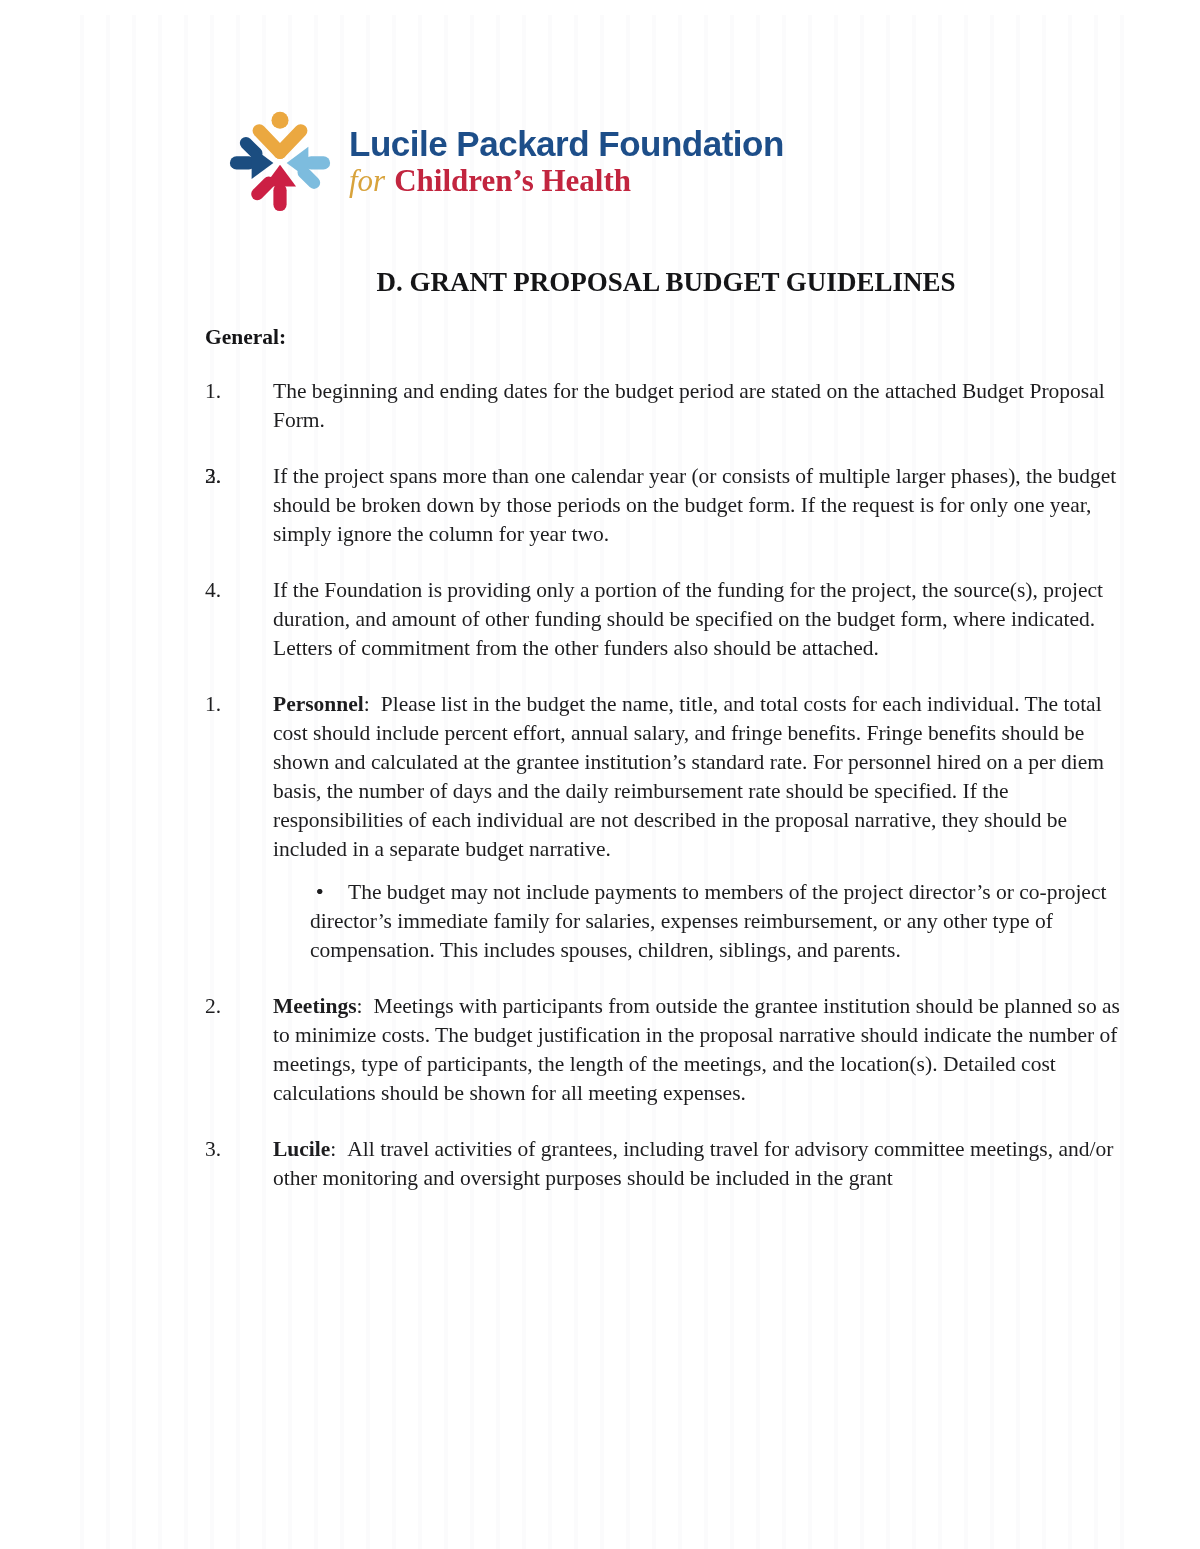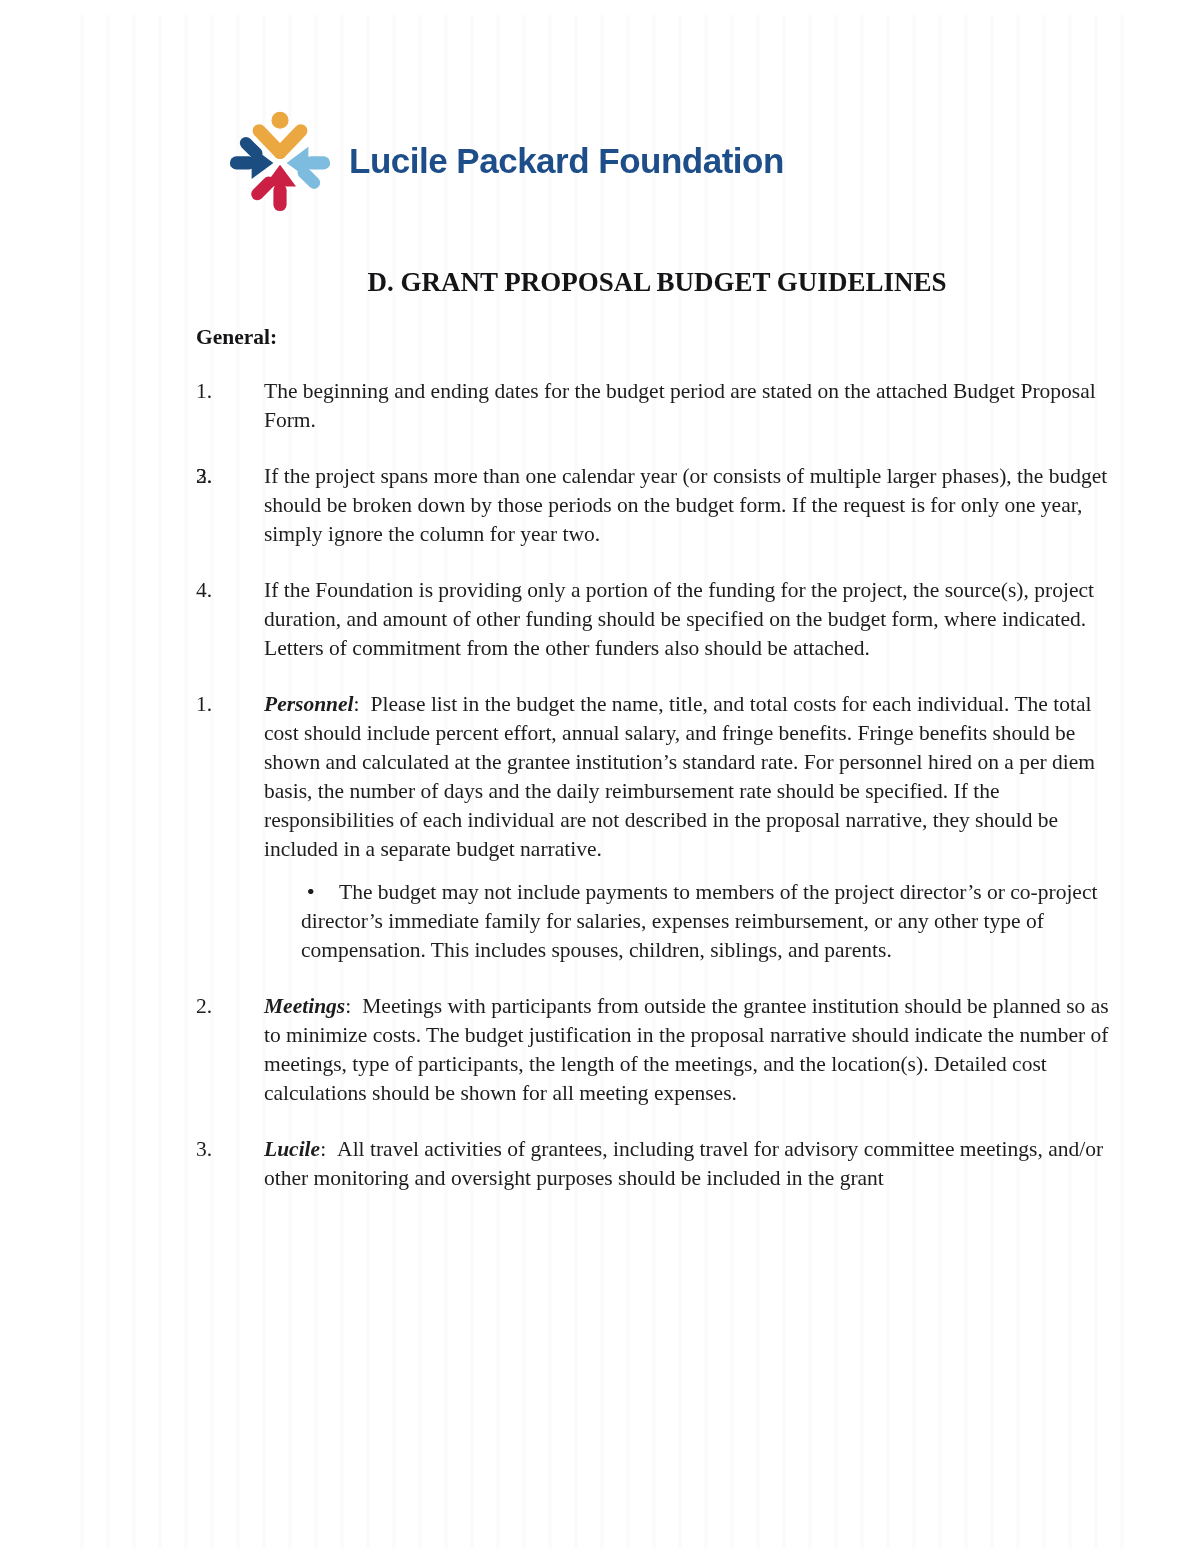--- a/index.html
+++ b/index.html
@@ -19,40 +19,40 @@
   .logo-text{display:flex;flex-direction:column;}
   .logo-line1{
     font-family:"Liberation Sans",sans-serif;
     font-weight:bold;font-size:35px;line-height:38px;
     color:#1d4e89;letter-spacing:-0.5px;
   }
   .logo-line2{font-size:31px;line-height:34px;margin-top:1px;}
   .logo-for{font-style:italic;color:#d8a33c;margin-right:9px;font-weight:normal;}
   .logo-rest{font-weight:bold;color:#c2253f;}
   
-  .content{position:absolute;left:138px;top:250px;width:922px;}
+  .content{position:absolute;left:147px;top:250px;width:922px;}
   .doc-title{
     font-size:27px;font-weight:bold;line-height:34px;
     text-align:center;margin:0 0 24px 0;color:#151517;
   }
   .intro{
     font-style:italic;font-size:21.5px;line-height:29px;
     max-width:845px;margin:0 0 30px 0;
   }
   .section-heading{
     font-size:21.5px;font-weight:bold;line-height:28px;
     margin:0 0 26px 0;color:#151517;
   }
   .num-item{
     position:relative;padding-left:68px;
     font-size:21.5px;line-height:29px;
     margin:0 0 27px 0;
   }
   .num{position:absolute;left:0;top:0;}
-  .lead{font-weight:bold;font-style:italic;}
+  .lead{font-weight:bold;}
   .sep{margin-right:11px;}
   .bullet-group{margin-top:14px;}
   .bullet-item{position:relative;padding-left:37px;text-indent:38px;margin-top:4px;}
   .bullet-glyph{position:absolute;left:5px;top:0;}
 </style>
 </head>
 <body>
 
 <div class="page">
 
@@ -70,20 +70,23 @@
       <path d="M88 57 L101 57" stroke="#7DBCDE" stroke-width="14" stroke-linecap="round" fill="none"></path>
       <path d="M80 67 L91 78" stroke="#7DBCDE" stroke-width="13" stroke-linecap="round" fill="none"></path>
       <polygon points="85,40 85,74 62,57" fill="#7DBCDE"></polygon>
 
       <path d="M55 86 L55 101" stroke="#CC1F44" stroke-width="14" stroke-linecap="round" fill="none"></path>
       <path d="M43 78 L31 90" stroke="#CC1F44" stroke-width="13" stroke-linecap="round" fill="none"></path>
       <polygon points="38,82 72,82 55,59" fill="#CC1F44"></polygon>
     </svg>
     <div class="logo-text">
       <div class="logo-line1">Lucile Packard Foundation</div>
+      <div class="logo-line2">
+        <span class="logo-for">for</span><span class="logo-rest">Children’s Health</span>
+      </div>
     </div>
   </header>
 
   <main class="content">
 
     <h1 class="doc-title">D. GRANT PROPOSAL BUDGET GUIDELINES</h1>
 
 
     <h2 class="section-heading">General:</h2>
 

